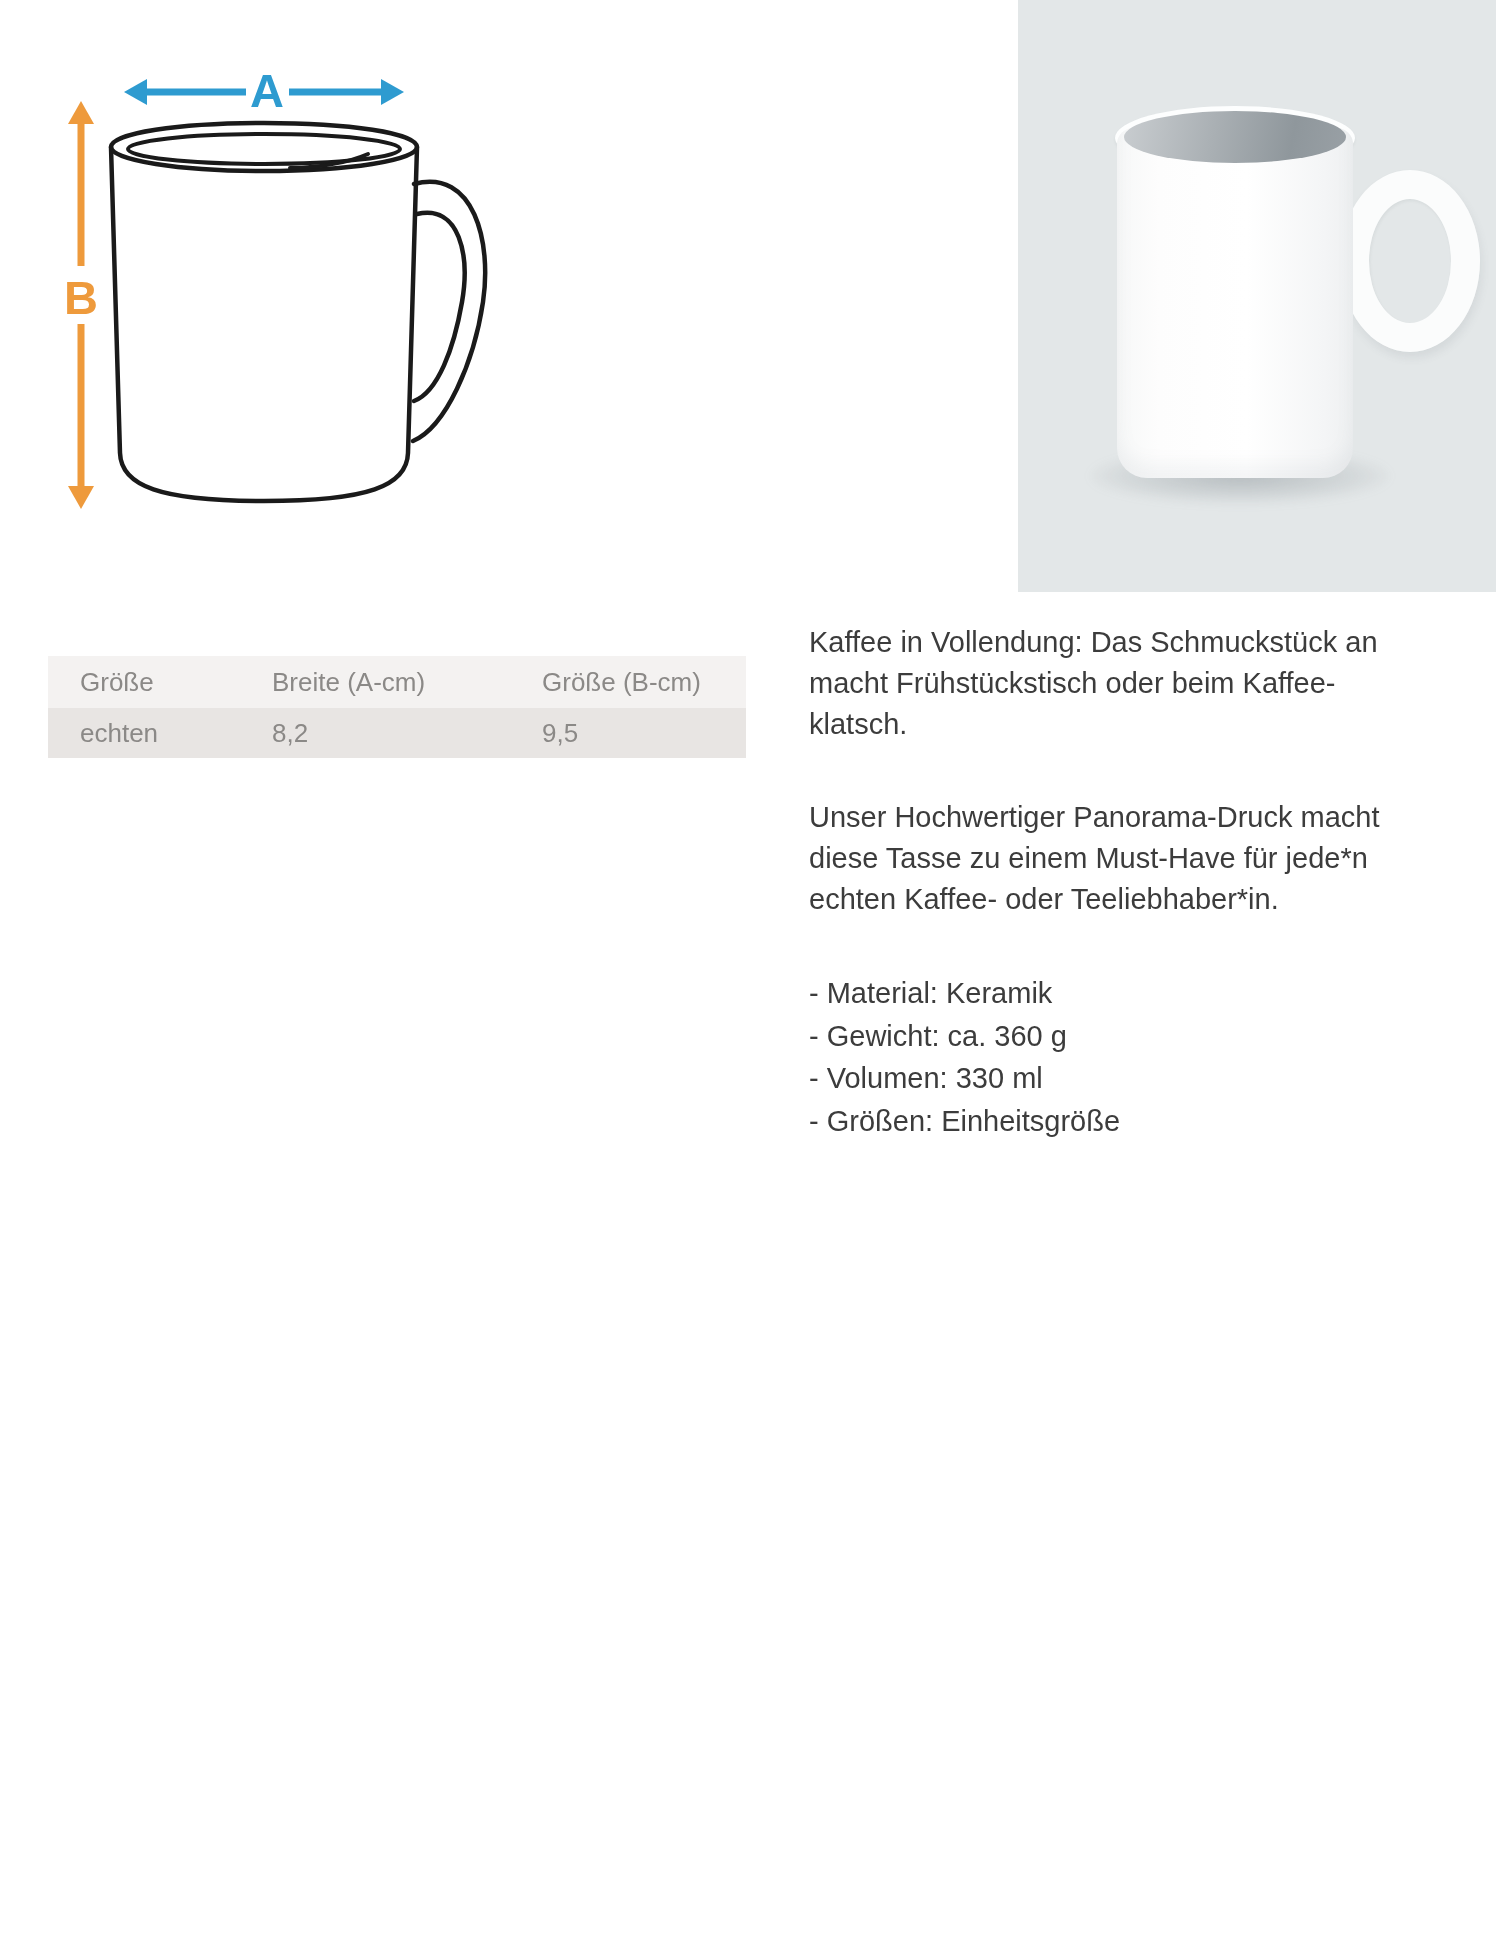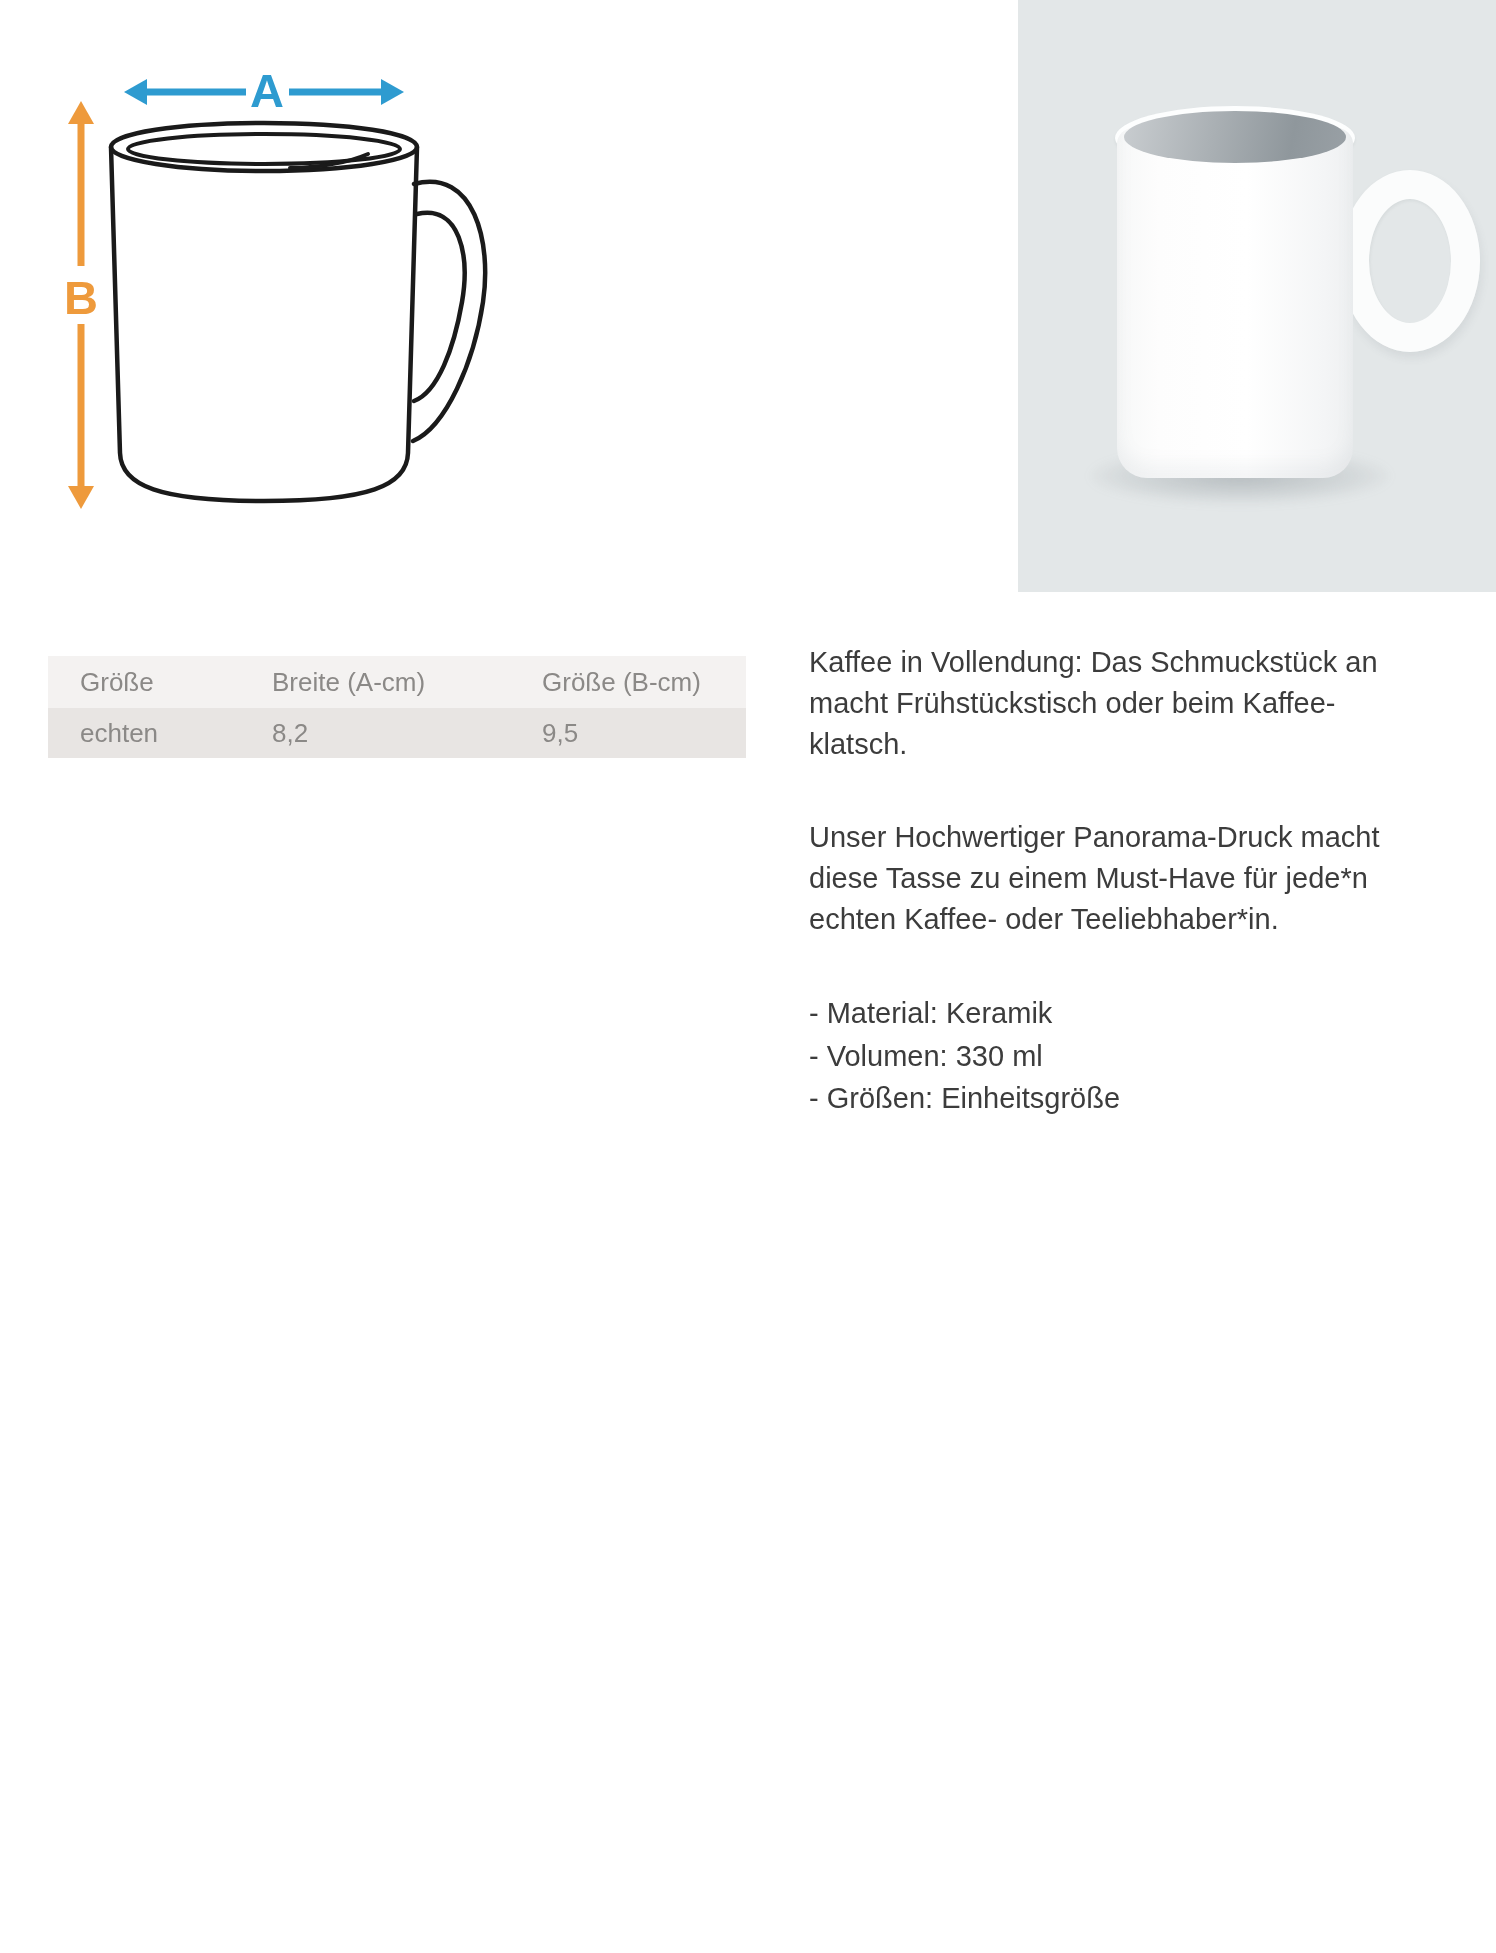--- a/index.html
+++ b/index.html
@@ -56,21 +56,21 @@
     box-shadow:0 2px 3px rgba(120,130,135,0.10);
   }
   .p-mug-hole{
     position:absolute;left:106px;top:111px;width:222px;height:52px;
     border-radius:50%;
     background:linear-gradient(100deg,#c9cdd0 0%,#aab0b4 40%,#8f979c 75%,#99a0a5 100%);
   }
 
   
   .description{
-    position:absolute;left:809px;top:642px;width:660px;
+    position:absolute;left:809px;top:622px;width:660px;
     font-size:29px;line-height:41px;color:#3c3c3c;
   }
   .description p{margin:0 0 52px 0;}
   .specs{line-height:42.5px;}
   .line{display:block;}
 </style>
 </head>
 <body>
 
 <div class="page">
@@ -140,18 +140,19 @@
       <span class="line">macht Frühstückstisch oder beim Kaffee-</span>
       <span class="line">klatsch.</span>
     </p>
     <p>
       <span class="line">Unser Hochwertiger Panorama-Druck macht</span>
       <span class="line">diese Tasse zu einem Must-Have für jede*n</span>
       <span class="line">echten Kaffee- oder Teeliebhaber*in.</span>
     </p>
     <div class="specs">
       <span class="line">- Material: Keramik</span>
+      <span class="line">- Gewicht: ca. 360 g</span>
       <span class="line">- Volumen: 330 ml</span>
       <span class="line">- Größen: Einheitsgröße</span>
     </div>
   </div>
 
 </div>
 
 </body></html>

